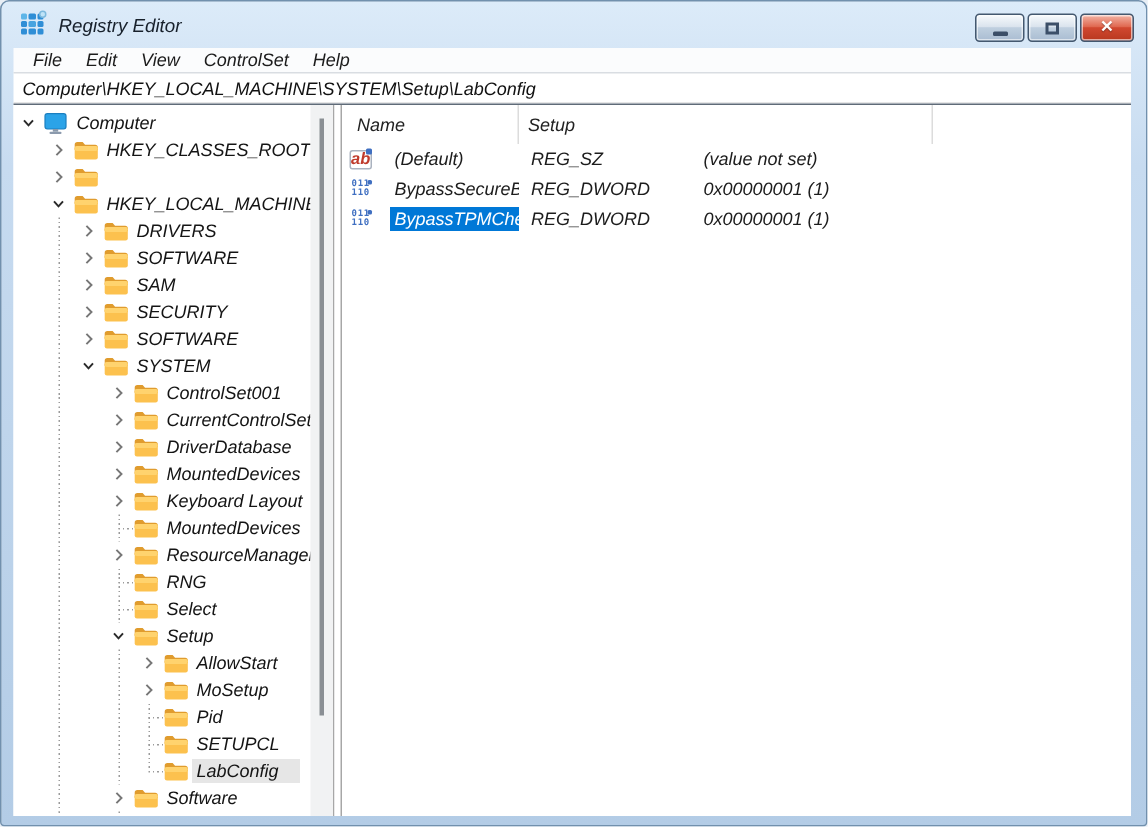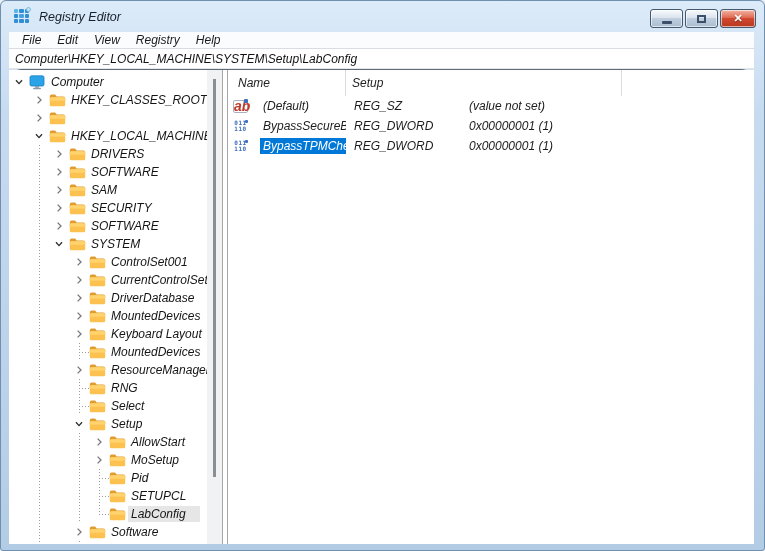--- a/index.html
+++ b/index.html
@@ -46,21 +46,21 @@
   .addressbar {
     position:absolute; top:47px; left:8px; right:10px; height:21px;
     background:#ffffff; border-top:1px solid #d9dde2; border-bottom:1px solid #e6e6e6;
     display:flex; align-items:center;
   }
   .address-text { padding-left:6px; color:#111; }
 
   
   .content {
     position:absolute; top:68px; left:8px; right:10px; bottom:6px;
-    display:flex; background:#fff; border-top:1px solid #5f6b78;border-radius:13px;
+    display:flex; background:#fff; border-top:1px solid #5f6b78;
   }
   .tree-panel { width:214px; flex:none; display:flex; background:#fff; border-right:1px solid #a7a7a7; overflow:hidden; }
   .tree { flex:1; overflow:hidden; padding-top:3px; }
   .tree-scrollbar { width:15px; flex:none; background:#f1f2f3; position:relative; }
   .tree-scrollbar .thumb { position:absolute; left:6px; top:9px; width:3px; height:398px; background:#8a8f94; }
   .splitter { width:4px; flex:none; background:#fff; cursor:col-resize; }
   .list-panel { flex:1; background:#fff; border-left:1px solid #a7a7a7; overflow:hidden; display:flex; flex-direction:column; }
 
   
   .tree-row { display:flex; align-items:center; height:18px; white-space:nowrap; cursor:default; }
@@ -84,21 +84,21 @@
   .list-row { display:flex; height:20px; align-items:center; }
   .c-name { width:118px; padding-left:5px; display:flex; align-items:center; overflow:hidden; }
   .c-type { width:117px; padding-left:8px; }
   .c-data { flex:1; padding-left:6px; }
   .vlabel { margin-left:12px; padding:1px 3px; white-space:nowrap; }
   .vlabel.sel-blue { background:#0078d7; color:#fff; }
 
   
   .ico-ab { position:relative; width:15px; height:13px; flex:none; background:#fff;
             border:1px solid #aab2bf; border-radius:2px; color:#c03a2b; font-weight:bold;
-            font-size:14px; line-height:11px; text-align:center; display:inline-block; }
+            font-size:11px; line-height:11px; text-align:center; display:inline-block; }
   .ico-ab i { position:absolute; top:-2px; right:-1px; width:4px; height:4px; background:#3f6fc1; border-radius:1px; }
   .ico-dw { position:relative; width:15px; height:13px; flex:none; display:inline-flex; flex-direction:column;
             justify-content:center; align-items:center; color:#3f6fc1; font-weight:bold; font-style:normal;
             font-size:6px; line-height:6px; letter-spacing:.5px; font-family:"DejaVu Sans Mono", monospace; }
   .ico-dw b { display:block; }
   .ico-dw i { position:absolute; top:0; right:0; width:3px; height:3px; background:#3f6fc1; border-radius:1px; }
 
   
   .app-icon .grid { position:absolute; inset:1px 2px 2px 0; display:grid;
                     grid-template-columns:repeat(3,1fr); grid-template-rows:repeat(3,1fr); gap:1px; }
@@ -138,21 +138,21 @@
         <div class="winbtn close">
           <span class="glyph close">✕</span>
         </div>
       </span>
   </div>
 
   <div class="menubar">
       <div class="menu-item">File</div>
       <div class="menu-item">Edit</div>
       <div class="menu-item">View</div>
-      <div class="menu-item">Registry</div>
+      <div class="menu-item">ControlSet</div>
       <div class="menu-item">Help</div>
     </div>
 
   <div class="addressbar">
     <span class="address-text">Computer\HKEY_LOCAL_MACHINE\SYSTEM\Setup\LabConfig</span>
   </div>
 
   <div class="content">
     <div class="tree-panel">
       <div class="tree">

